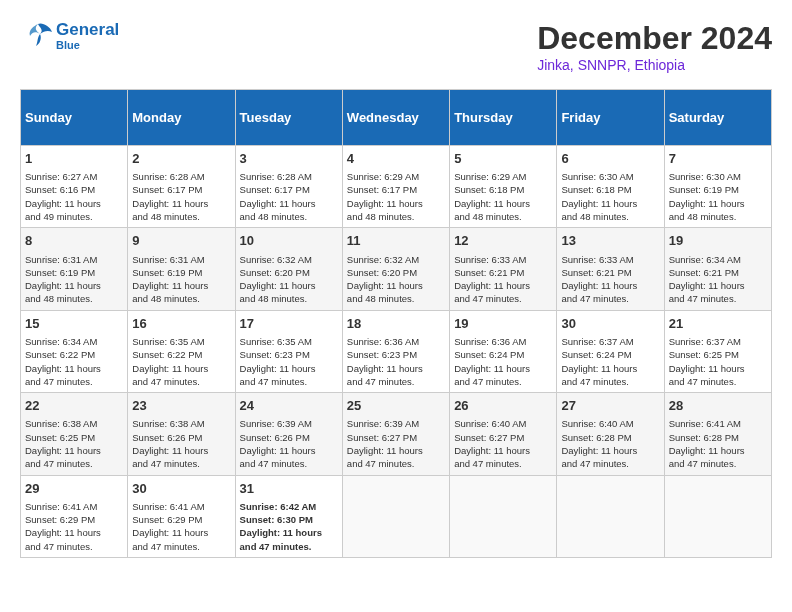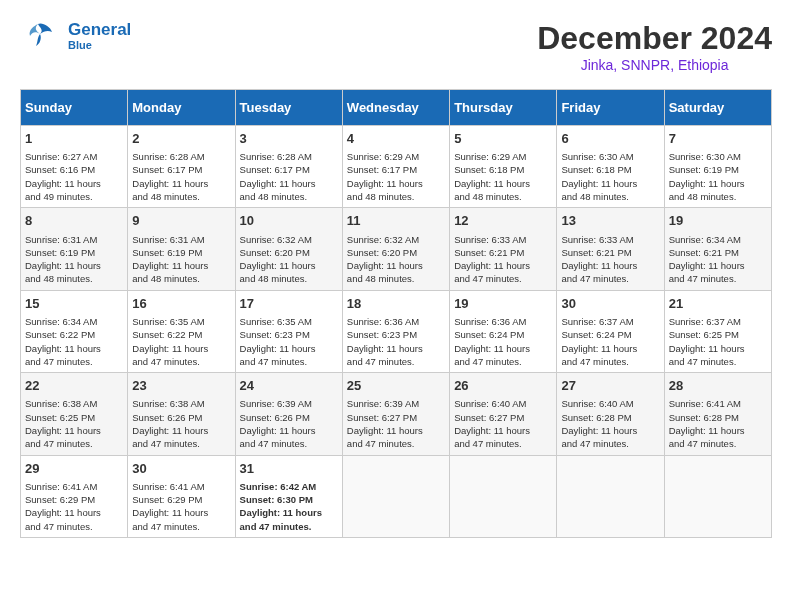--- a/index.html
+++ b/index.html
@@ -12,47 +12,47 @@
     }
     .header {
       display: flex;
       justify-content: space-between;
       align-items: flex-start;
       margin-bottom: 16px;
     }
     .logo {
       display: flex;
       align-items: center;
-      gap: 12px;
+      gap: 0;
     }
     .logo-bird {
       width: 36px;
       height: 32px;
     }
     .title-block {
-      text-align: center;
+      text-align: left;
     }
     .month-title {
       font-size: 32px;
       font-weight: bold;
       color: #333;
     }
     .location {
       font-size: 14px;
       color: #6d28d9;
     }
     table {
       width: 100%;
       border-collapse: collapse;
       font-size: 11px;
     }
     thead tr th {
       background-color: #1a6ab5;
       color: #fff;
-      padding: 10px 4px;
+      padding: 20px 4px;
       text-align: left;
       font-size: 13px;
       font-weight: bold;
       border: 1px solid #ccc;
     }
     tbody tr td {
       vertical-align: top;
       border: 1px solid #ccc;
       padding: 4px;
       width: calc(100% / 7);

